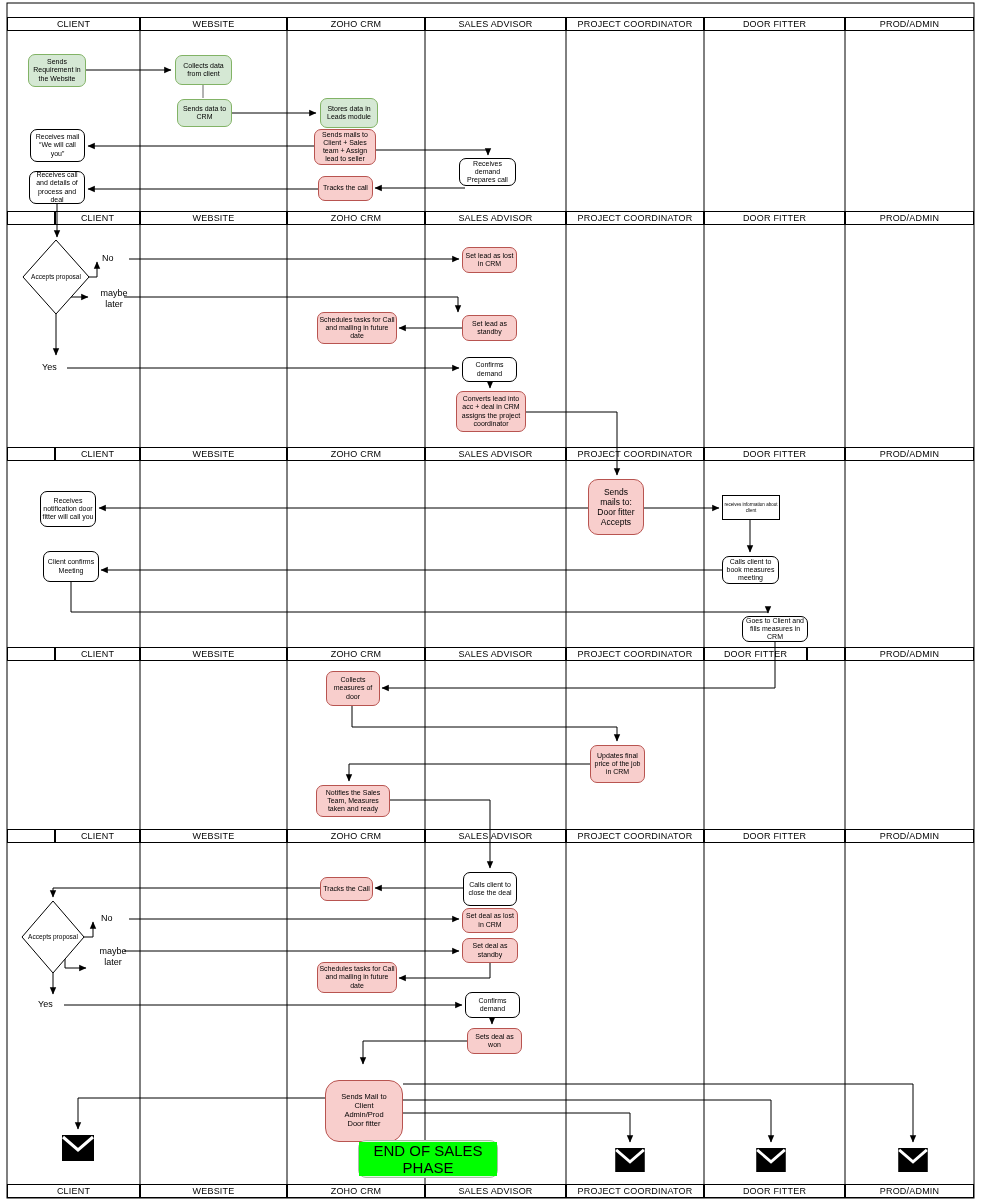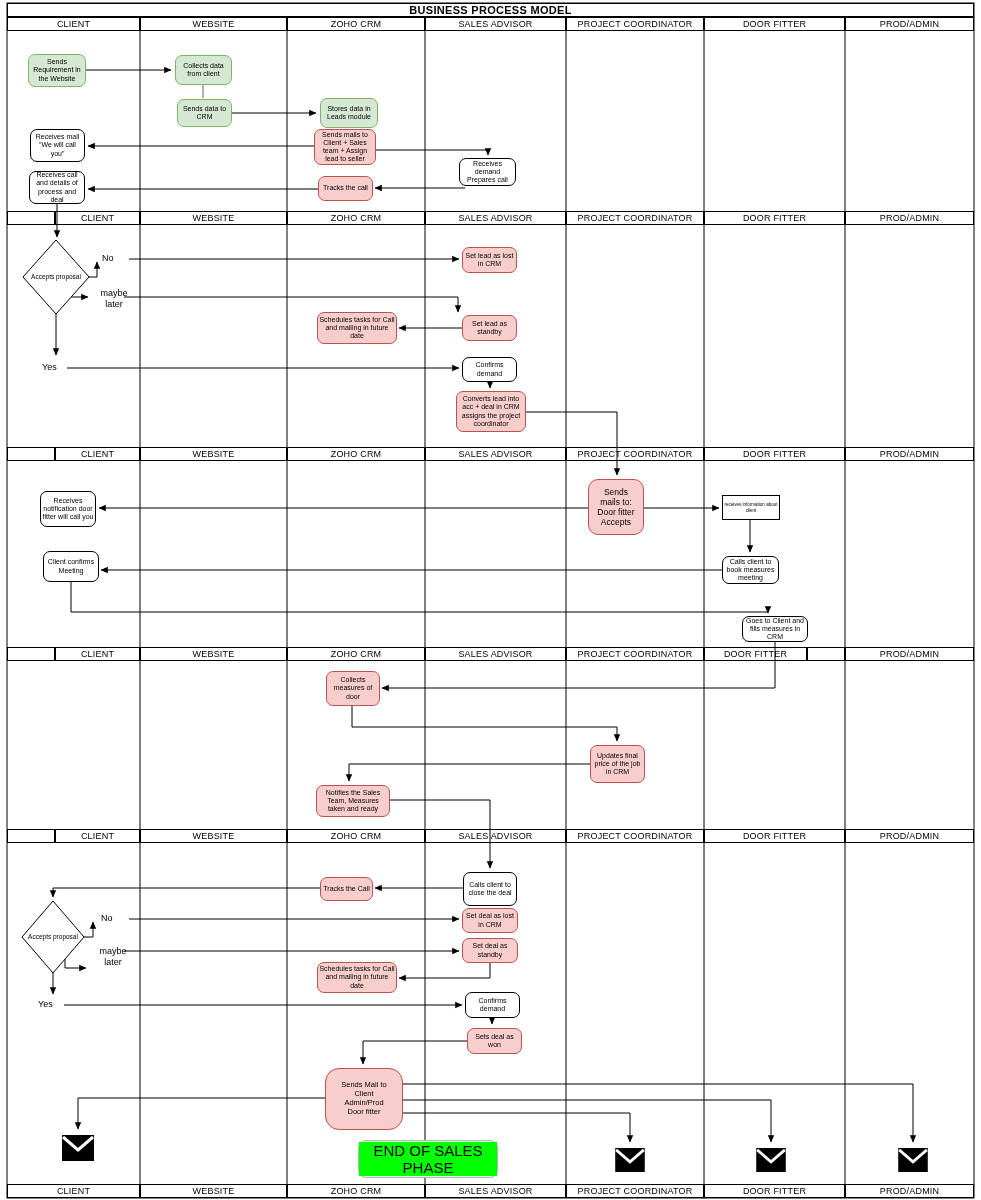--- a/index.html
+++ b/index.html
@@ -13,21 +13,21 @@
   .hcell{box-sizing:border-box;border:1px solid #000;display:flex;align-items:center;justify-content:center;
          font-size:9px;letter-spacing:.2px;background:transparent;overflow:hidden;white-space:nowrap;}
   .node{position:absolute;box-sizing:border-box;display:flex;align-items:center;justify-content:center;
         text-align:center;font-size:7px;line-height:1.18;border-radius:7px;padding:1px;
         white-space:pre-line;z-index:3;}
   .green{background:#d5e8d4;border:1px solid #82b366;}
   .pink{background:#f8cecc;border:1px solid #b85450;}
   .white{background:#ffffff;border:1px solid #000;}
   .sq{border-radius:0;font-size:4.5px;border-width:0.5px;}
   .big{font-size:8.5px;border-radius:10px;}
-  .bigger{font-size:7.5px;border-radius:14px;}
+  .bigger{font-size:7.5px;border-radius:14px;margin-top:12px;}
   .lbl{position:absolute;font-size:9px;line-height:1.2;z-index:3;text-align:center;}
   .dtext{position:absolute;font-size:6.5px;text-align:center;z-index:3;}
   .endbox{position:absolute;left:358px;top:1140px;width:140px;height:38px;box-sizing:border-box;
           background:#e4f2e2;border:1px solid #a9bfa5;border-radius:8px;display:flex;
           align-items:center;justify-content:center;text-align:center;z-index:4;}
   .endbox span{background:#00ff00;font-size:15px;line-height:1.15;padding:0 2px;}
   .mail{position:absolute;z-index:3;}
 </style>
 </head>
 <body>
@@ -88,21 +88,20 @@
       <path d="M467,1041H363V1064"></path>
       <path d="M325,1098H78V1129"></path>
       <path d="M403,1084H913V1142"></path>
       <path d="M403,1100H771V1142"></path>
       <path d="M403,1113H630V1142"></path>
     </g>
     <polygon points="56,240 89,277 56,314 23,277" fill="#fff" stroke="#000"></polygon>
     <polygon points="53,901 84,937 53,973 22,937" fill="#fff" stroke="#000"></polygon>
   </svg>
 
-  <div class="titlebar">BUSINESS PROCESS MODEL</div>
 
   <div class="hrow" style="top:17px">
     <div class="hcell" style="width:133px">CLIENT</div>
     <div class="hcell" style="width:147px">WEBSITE</div>
     <div class="hcell" style="width:138px">ZOHO CRM</div>
     <div class="hcell" style="width:141px">SALES ADVISOR</div>
     <div class="hcell" style="width:138px">PROJECT COORDINATOR</div>
     <div class="hcell" style="width:141px">DOOR FITTER</div>
     <div class="hcell" style="width:129px">PROD/ADMIN</div>
   </div>

